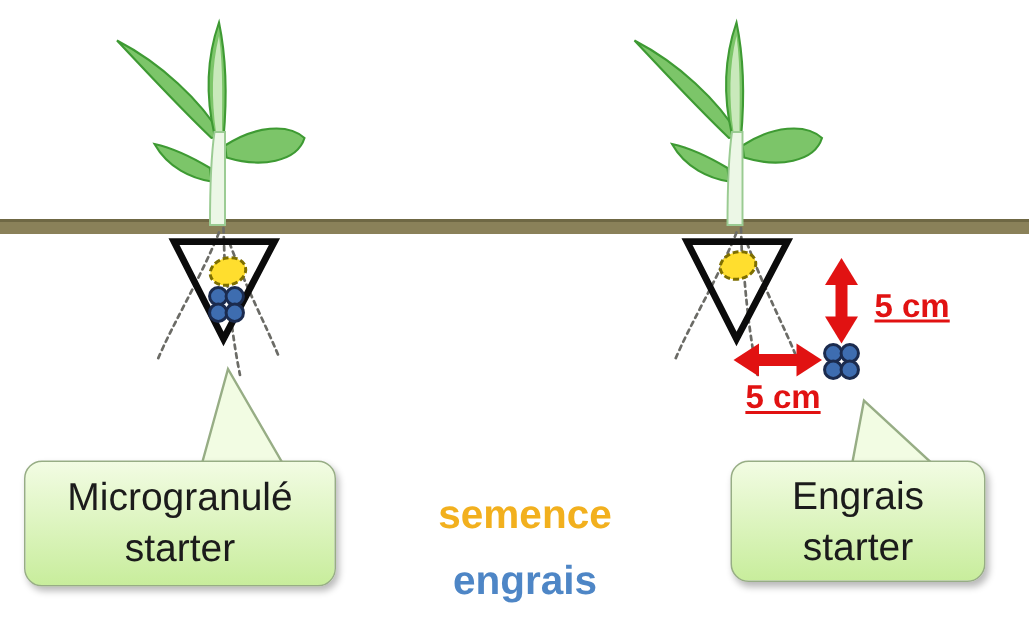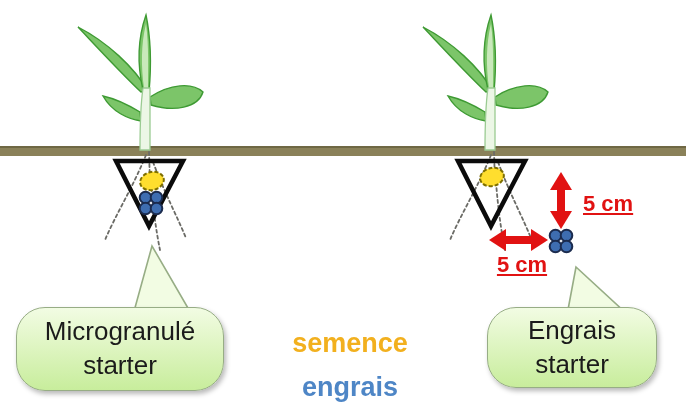--- a/index.html
+++ b/index.html
@@ -19,21 +19,21 @@
   .triangle    { fill:none; stroke:#0b0b0b; stroke-width:4.5; }
   .seed        { fill:var(--seed-yellow); stroke:#7e6f00; stroke-width:2; stroke-dasharray:4 2; }
   .granule     { fill:var(--granule-blue); stroke:var(--granule-outline); stroke-width:2; }
   .arrow-line  { stroke:var(--arrow-red); stroke-width:8; }
   .arrow-head  { fill:var(--arrow-red); }
   .bubble-tail { fill:var(--bubble-green-top); stroke:var(--bubble-border); stroke-width:1.6; }
 
   
   .bubble {
     position:absolute; z-index:3; box-sizing:border-box;
-    border:1.6px solid var(--bubble-border); border-radius:29px;
+    border:1.6px solid var(--bubble-border); border-radius:12px;
     background:linear-gradient(to bottom, var(--bubble-green-top), var(--bubble-green-bottom));
     box-shadow:2px 3px 5px rgba(0,0,0,0.28);
     display:flex; flex-direction:column; align-items:center; justify-content:center;
     color:#1b1b1b; font-size:26px; line-height:1.3; text-align:center;
   }
   .bubble-left  { left:16px;  top:307px; width:208px; height:84px; }
   .bubble-right { left:487px; top:307px; width:170px; height:81px; }
 
   .legend-label { position:absolute; z-index:4; width:140px; text-align:center;
                   font-size:27px; font-weight:bold; }

